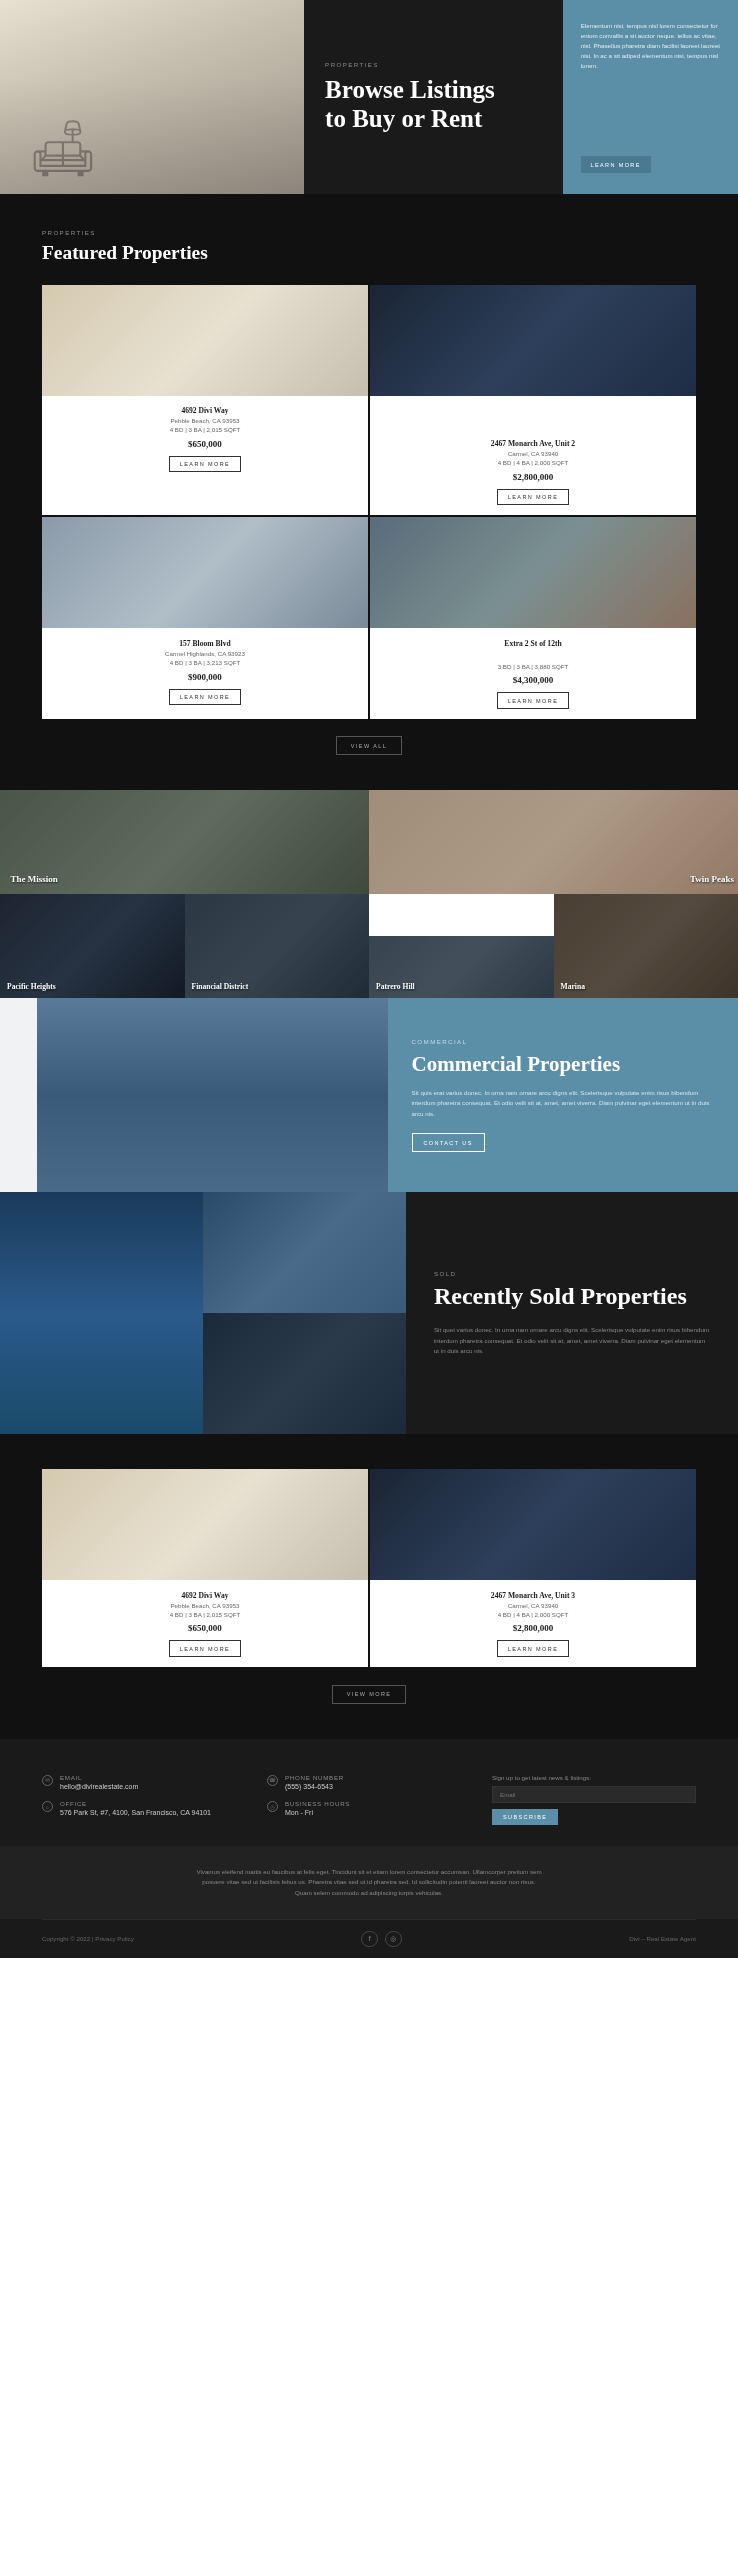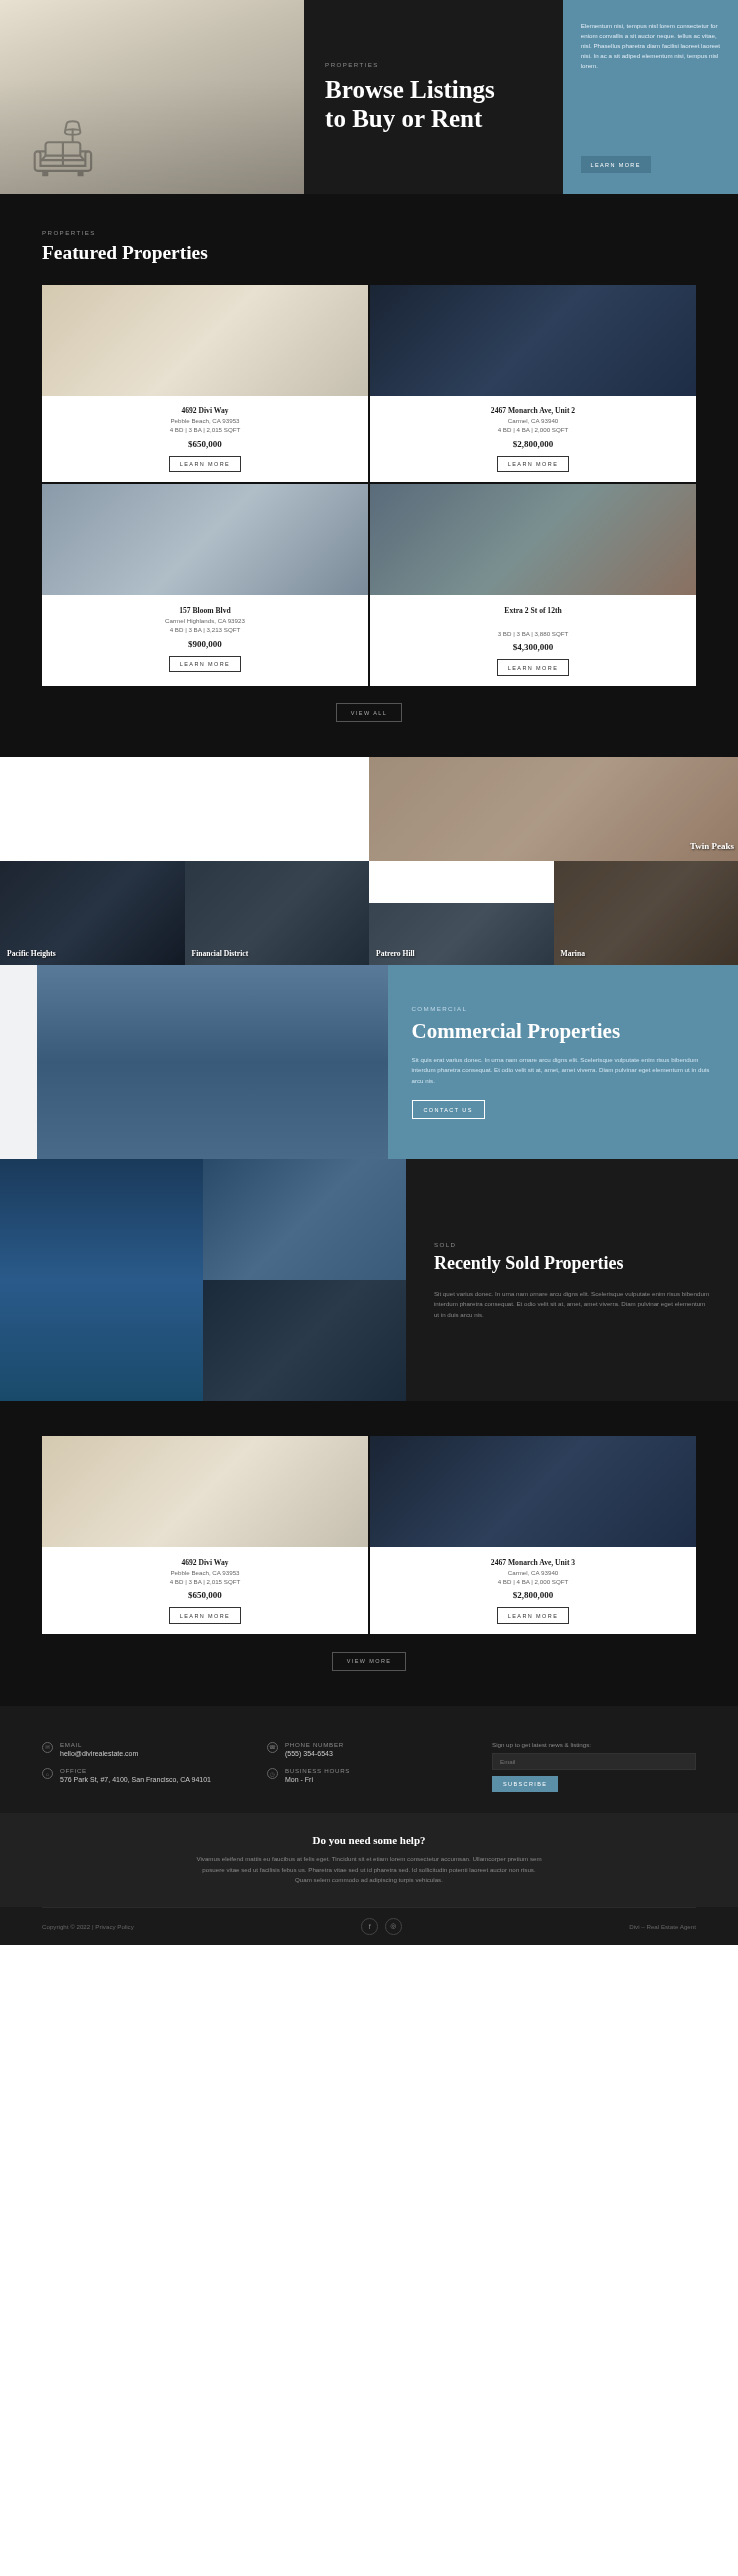--- a/index.html
+++ b/index.html
@@ -60,21 +60,21 @@
         <div style="font-size:6.2px;color:#666;margin-bottom:2.1px;font-family:Arial,sans-serif;">Pebble Beach, CA 93953</div>
         <div style="font-size:6.2px;color:#666;margin-bottom:5.5px;font-family:Arial,sans-serif;">4 BD | 3 BA | 2,015 SQFT</div>
         <div style="font-size:9px;font-weight:700;color:#1a1a1a;margin-bottom:7px;">$650,000</div>
         <button style="border:0.7px solid #333;color:#333;font-size:5.5px;letter-spacing:1.4px;text-transform:uppercase;padding:4.2px 9.7px;font-family:Arial,sans-serif;cursor:pointer;background:none;">LEARN MORE</button>
       </div>
     </div>
 
     <div style="background:#fff;overflow:hidden;">
       <div style="background:linear-gradient(135deg,#1a2535,#2d3f5a,#1e2d45);height:111px;"></div>
       <div style="padding:10.4px;text-align:center;">
-        <div style="font-size:7.6px;font-weight:700;color:#1a1a1a;margin-bottom:2.1px;">2467 Monarch Ave, Unit 2</div>
+        <div style="font-size:7.6px;font-weight:700;color:#1a1a1a;margin-bottom:2.1px;margin-top:33px;">2467 Monarch Ave, Unit 2</div>
         <div style="font-size:6.2px;color:#666;margin-bottom:2.1px;font-family:Arial,sans-serif;">Carmel, CA 93940</div>
         <div style="font-size:6.2px;color:#666;margin-bottom:5.5px;font-family:Arial,sans-serif;">4 BD | 4 BA | 2,000 SQFT</div>
         <div style="font-size:9px;font-weight:700;color:#1a1a1a;margin-bottom:7px;">$2,800,000</div>
         <button style="border:0.7px solid #333;color:#333;font-size:5.5px;letter-spacing:1.4px;text-transform:uppercase;padding:4.2px 9.7px;font-family:Arial,sans-serif;cursor:pointer;background:none;">LEARN MORE</button>
       </div>
     </div>
 
     <div style="background:#fff;overflow:hidden;">
       <div style="background:linear-gradient(135deg,#8a9aa8,#b0bec8,#7a8a98);height:111px;"></div>
       <div style="padding:10.4px;text-align:center;">
@@ -97,20 +97,24 @@
       </div>
     </div>
 
   </div>
   <div style="text-align:center;margin-top:17.3px;">
     <button style="border:0.7px solid #555;color:#aaa;font-size:5.5px;letter-spacing:1.4px;text-transform:uppercase;padding:5.5px 14px;font-family:Arial,sans-serif;cursor:pointer;background:none;">VIEW ALL</button>
   </div>
 </section>
 
 <section style="display:grid;grid-template-columns:repeat(4,1fr);grid-template-rows:104px 104px;height:208px;">
+  <div style="grid-column:1/3;position:relative;overflow:hidden;background:linear-gradient(135deg,#6a7a68,#8a9a88,#5a6a58);">
+    <div style="position:absolute;inset:0;background:rgba(0,0,0,0.3);"></div>
+    <span style="position:absolute;bottom:10.4px;left:10.4px;color:#fff;font-size:9px;font-weight:700;text-shadow:0.7px 0.7px 2.1px rgba(0,0,0,0.7);">The Mission</span>
+  </div>
   <div style="grid-column:3/5;position:relative;overflow:hidden;background:linear-gradient(135deg,#c8b098,#d8c0a8,#b89880);">
     <div style="position:absolute;inset:0;background:rgba(0,0,0,0.2);"></div>
     <span style="position:absolute;bottom:10.4px;right:4px;color:#fff;font-size:9px;font-weight:700;text-shadow:0.7px 0.7px 2.1px rgba(0,0,0,0.7);">Twin Peaks</span>
   </div>
   <div style="position:relative;overflow:hidden;background:linear-gradient(135deg,#2a3545,#384a60,#1a2535);">
     <div style="position:absolute;inset:0;background:rgba(0,0,0,0.3);"></div>
     <span style="position:absolute;bottom:7px;left:7px;color:#fff;font-size:7.6px;font-weight:700;text-shadow:0.7px 0.7px 2.1px rgba(0,0,0,0.7);">Pacific Heights</span>
   </div>
   <div style="position:relative;overflow:hidden;background:linear-gradient(135deg,#3a4a5a,#4a5a6a,#2a3a4a);">
     <div style="position:absolute;inset:0;background:rgba(0,0,0,0.25);"></div>
@@ -137,21 +141,21 @@
 </section>
 
 <section style="display:flex;min-height:242px;background:#1a1a1a;">
   <div style="width:55%;display:grid;grid-template-columns:1fr 1fr;min-height:242px;">
     <div style="background:linear-gradient(180deg,#1a3a5a 0%,#2a5a8a 50%,#1a4a6a 100%);grid-row:1/3;"></div>
     <div style="background:linear-gradient(135deg,#2a4a6a,#4a6a8a,#3a5a7a);"></div>
     <div style="background:linear-gradient(135deg,#1a2a3a,#2a3a4a,#1a2a3a);"></div>
   </div>
   <div style="width:45%;padding:35px 28px;display:flex;flex-direction:column;justify-content:center;">
     <div style="font-size:6.2px;letter-spacing:1.4px;color:#888;text-transform:uppercase;margin-bottom:5.5px;font-family:Arial,sans-serif;">SOLD</div>
-    <h2 style="font-size:18px;font-weight:700;color:#fff;margin-bottom:14px;line-height:1.2;">Recently Sold Properties</h2>
+    <h2 style="font-size:24px;font-weight:700;color:#fff;margin-bottom:14px;line-height:1.2;">Recently Sold Properties</h2>
     <p style="font-size:6.2px;color:#888;line-height:1.7;font-family:Arial,sans-serif;">Sit quet varius donec. In urna nam ornare arcu digns elit. Scelerisque vulputate enim risus bibendum interdum pharetra consequat. Et odio velit sit at, amet, amet viverra. Diam pulvinar eget elementum ut in duis arcu nis.</p>
   </div>
 </section>
 
 <section style="background:#111;padding:35px 42px;">
   <div style="display:grid;grid-template-columns:1fr 1fr;gap:2.1px;">
 
     <div style="background:#fff;overflow:hidden;">
       <div style="background:linear-gradient(135deg,#d4c9b0,#e8e0d0,#c5bfb0);height:111px;"></div>
       <div style="padding:10.4px;text-align:center;">
@@ -220,21 +224,20 @@
 
     <div>
       <div style="font-size:6.2px;color:#888;font-family:Arial,sans-serif;margin-bottom:5.5px;">Sign up to get latest news &amp; listings:</div>
       <input type="email" style="width: 100%; background: rgb(42, 42, 42); border: 0.7px solid rgb(51, 51, 51); color: rgb(204, 204, 204); padding: 4.2px 7px; font-size: 6.2px; font-family: Arial, sans-serif; margin-bottom: 5.5px;" placeholder="Email">
       <button style="background:#5b8fa8;color:#fff;border:none;padding:4.8px 11px;font-size:5.5px;letter-spacing:1.4px;text-transform:uppercase;font-family:Arial,sans-serif;cursor:pointer;">SUBSCRIBE</button>
     </div>
 
   </div>
 
   <div style="background:#222;padding:21px;text-align:center;margin:0 -42px;">
-    <h3 style="font-size:11px;font-weight:700;color:#fff;margin-bottom:8.3px;">Do you need some help?</h3>
     <p style="font-size:6.2px;color:#888;line-height:1.7;font-family:Arial,sans-serif;max-width:346px;margin:0 auto;">Vivamus eleifend mattis eu faucibus at felis eget. Tincidunt sit et etiam lorem consectetur accumsan. Ullamcorper pretium sem posuere vitae sed ut facilisis febus us. Pharetra vitae sed ut id pharetra sed. Id sollicitudin potenti laoreet auctor non risus. Quam selem commodo ad adipiscing turpis vehiculas.</p>
   </div>
 
   <div style="display:flex;justify-content:space-between;align-items:center;padding:10.4px 0;border-top:0.7px solid #2a2a2a;margin-top:0;">
     <span style="font-size:6.2px;color:#666;font-family:Arial,sans-serif;">Copyright © 2022 | Privacy Policy</span>
     <div style="display:flex;gap:7px;">
       <button style="width:16.6px;height:16.6px;border:0.7px solid #444;border-radius:50%;display:flex;align-items:center;justify-content:center;color:#888;font-size:7px;cursor:pointer;background:none;">f</button>
       <button style="width:16.6px;height:16.6px;border:0.7px solid #444;border-radius:50%;display:flex;align-items:center;justify-content:center;color:#888;font-size:7px;cursor:pointer;background:none;">◎</button>
     </div>
     <span style="font-size:6.2px;color:#666;font-family:Arial,sans-serif;">Divi – Real Estate Agent</span>

